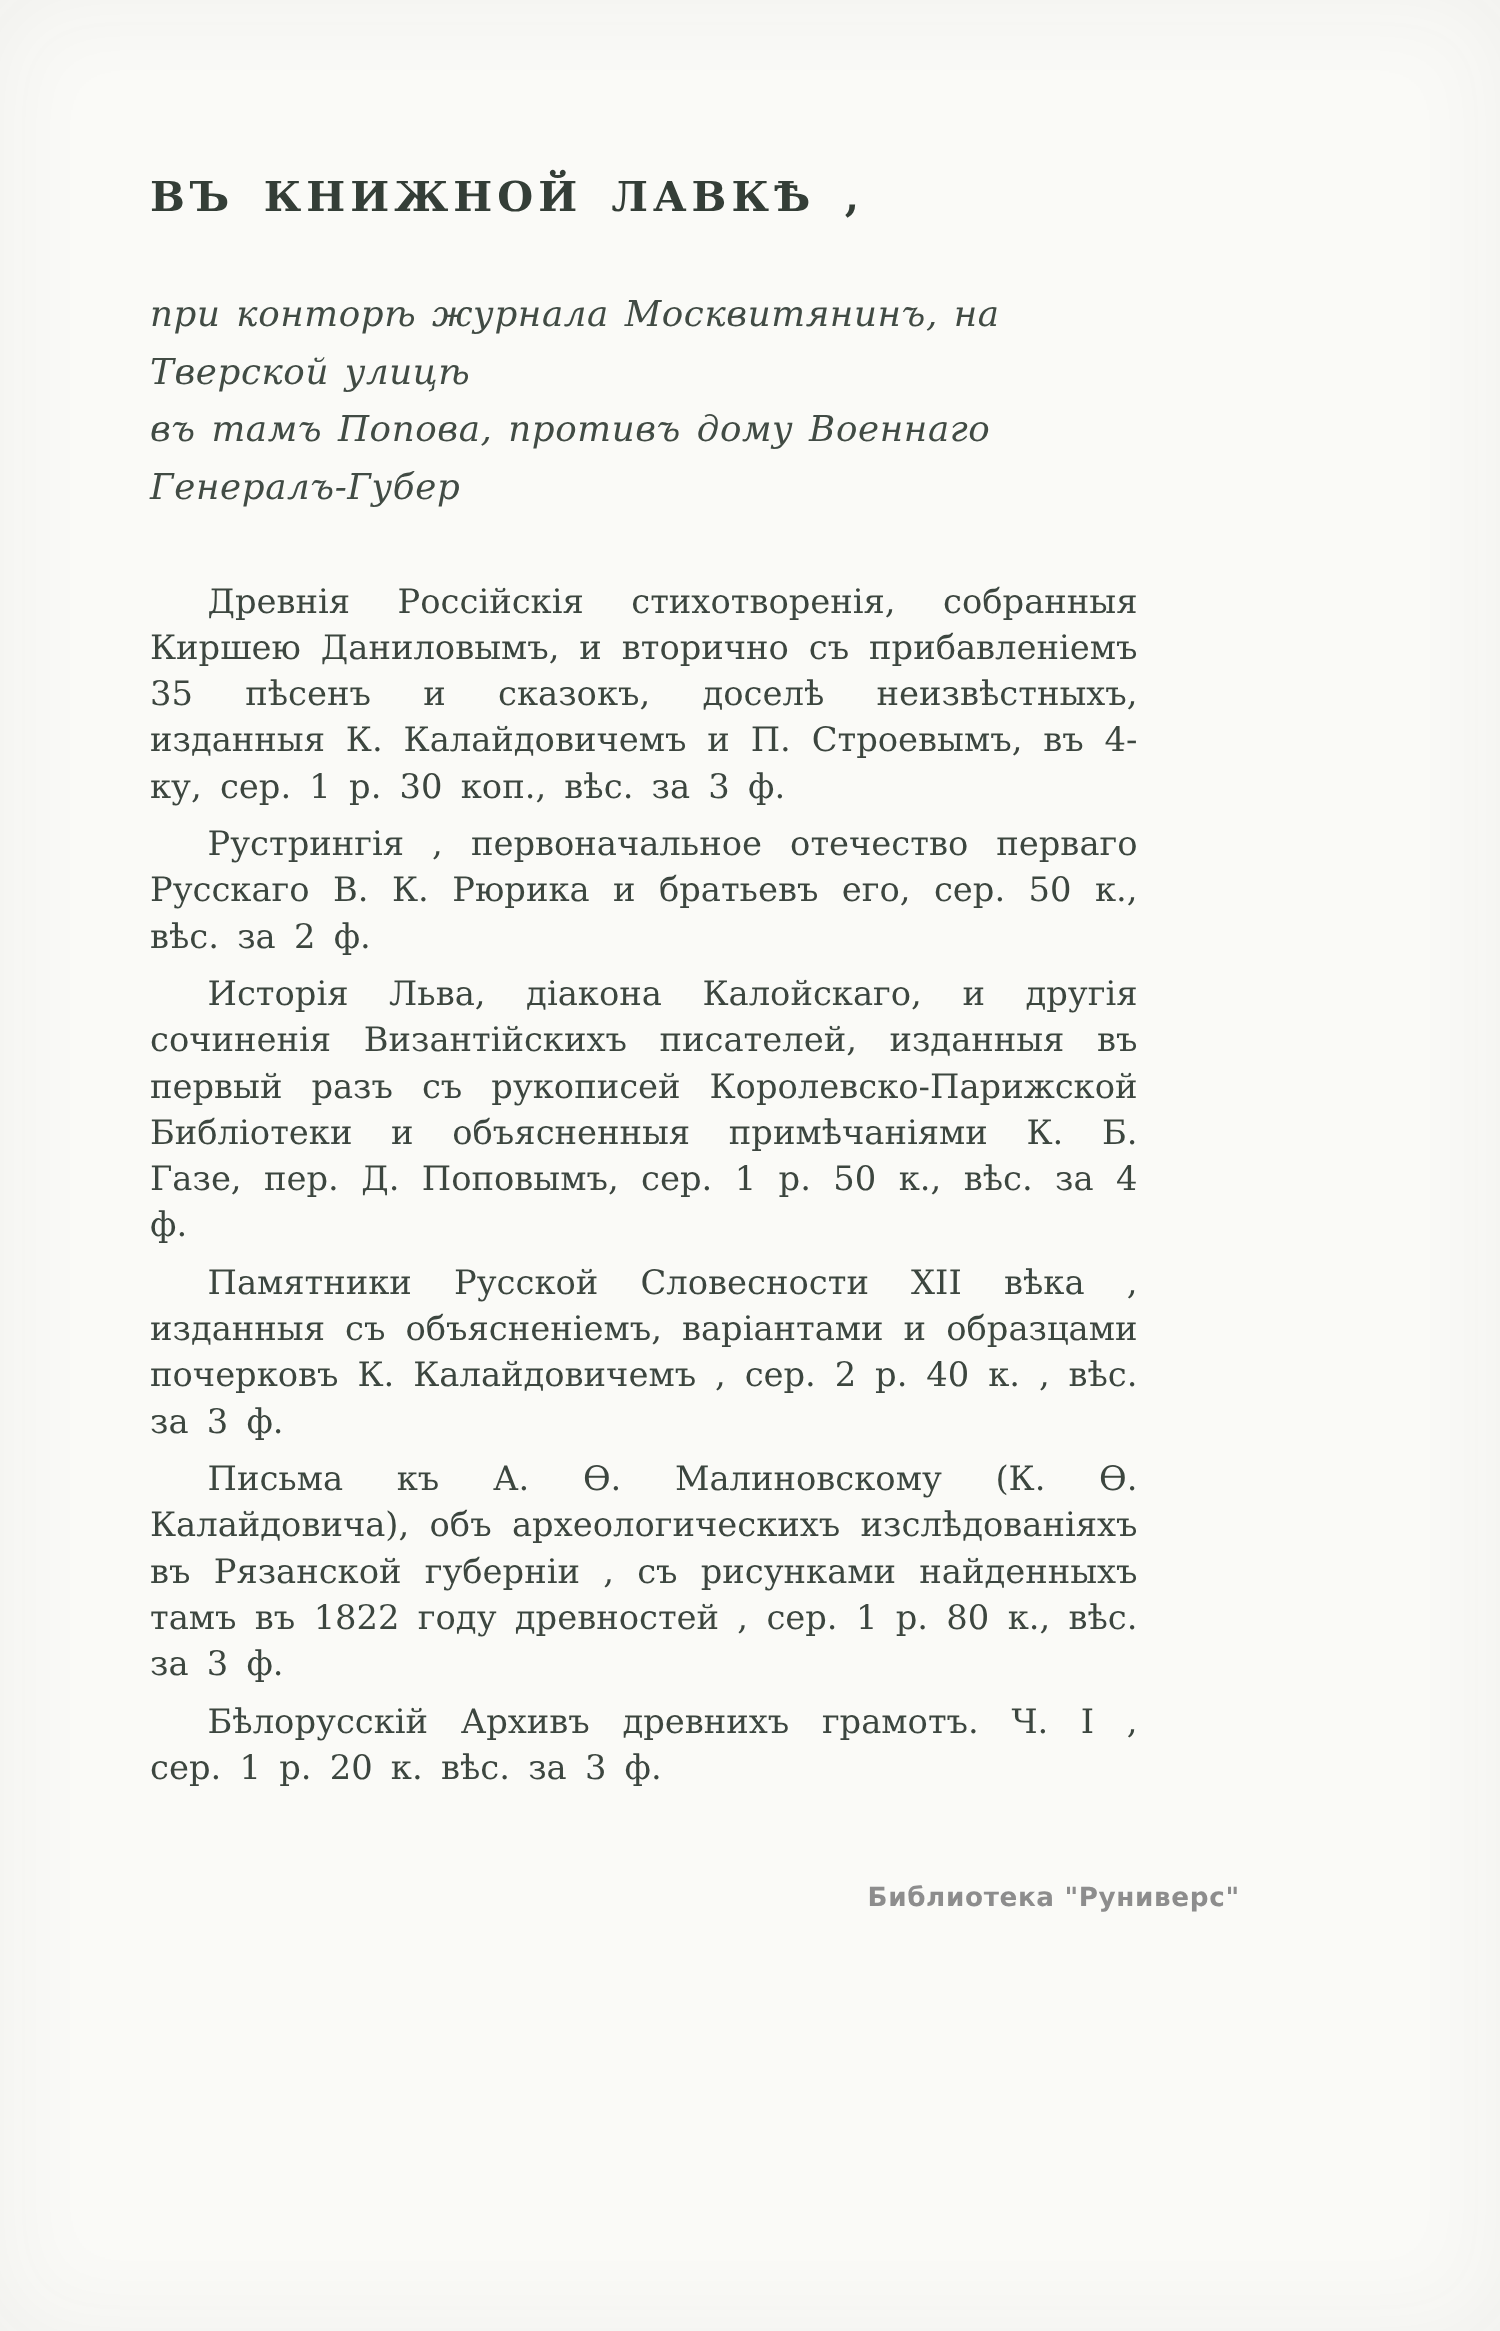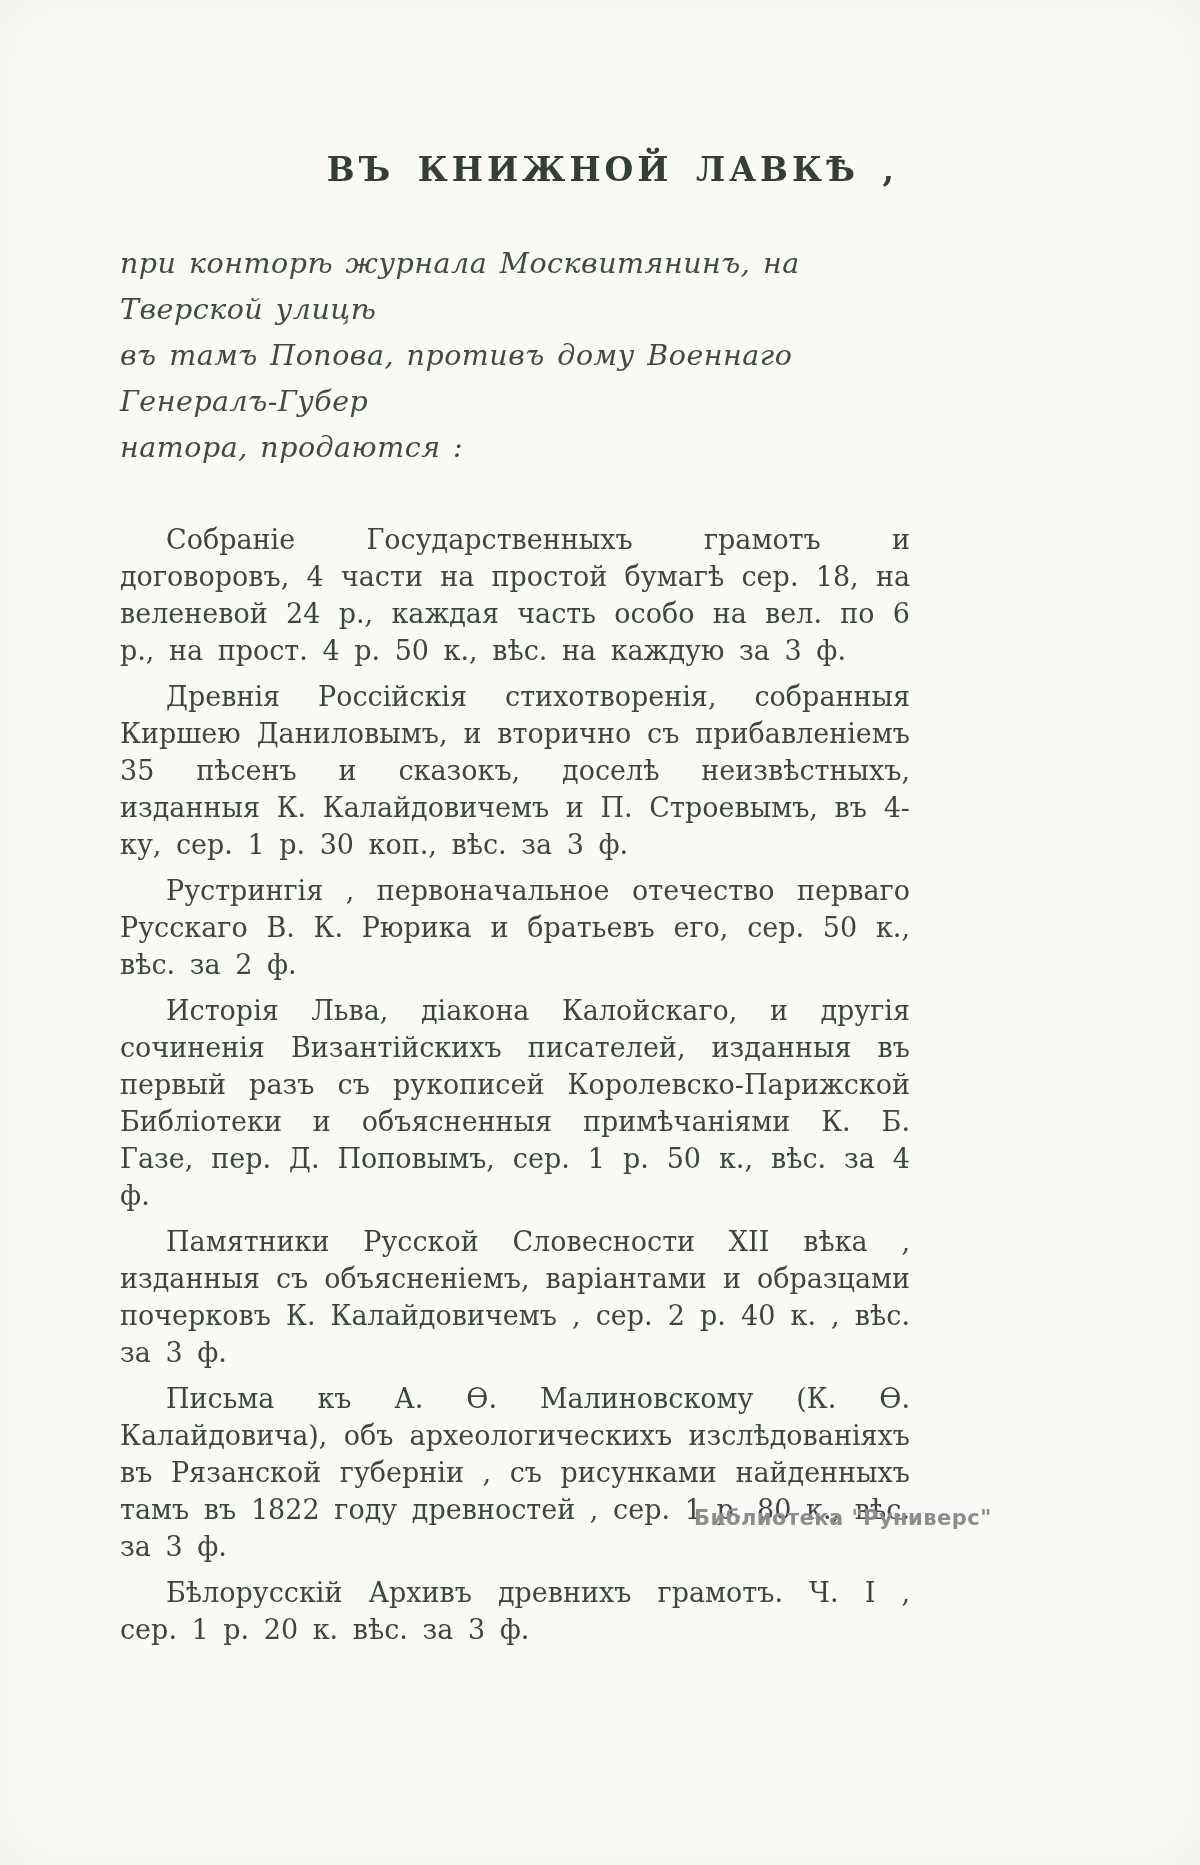--- a/index.html
+++ b/index.html
@@ -16,22 +16,22 @@
     color: #3c463f;
     box-shadow: inset 0 0 80px rgba(60,60,55,0.05);
   }
   .page-inner {
     position: absolute;
     left: 120px;
     top: 138px;
     width: 790px;
   }
   .doc-title {
-    margin: 12px;
-    text-align: right;
+    margin: 0;
+    text-align: left;
     font-size: 33px;
     font-weight: bold;
     letter-spacing: 4px;
     word-spacing: 8px;
     color: #343e37;
   }
   .doc-subtitle {
     margin-top: 52px;
     font-style: italic;
     font-size: 28.5px;
@@ -68,25 +68,23 @@
 </head>
 <body>
 
 <div class="page-inner">
 
   <h1 class="doc-title">ВЪ КНИЖНОЙ ЛАВКѢ ,</h1>
 
   <div class="doc-subtitle">
     <span class="subtitle-line">при конторѣ журнала Москвитянинъ, на Тверской улицѣ</span>
     <span class="subtitle-line">въ тамъ Попова, противъ дому Военнаго Генералъ-Губер</span>
-    <span class="subtitle-line">натора, продаются :</span>
   </div>
 
   <div class="doc-body">
-    <p>Собраніе Государственныхъ грамотъ и договоровъ, 4 части на простой бумагѣ сер. 18, на веленевой 24 р., каждая часть особо на вел. по 6 р., на прост. 4 р. 50 к., вѣс. на каждую за 3 ф.</p>
     <p>Древнія Россійскія стихотворенія, собранныя Киршею Даниловымъ, и вторично съ прибавленіемъ 35 пѣсенъ и сказокъ, доселѣ неизвѣстныхъ, изданныя К. Калайдовичемъ и П. Строевымъ, въ 4-ку, сер. 1 р. 30 коп., вѣс. за 3 ф.</p>
     <p>Рустрингія , первоначальное отечество перваго Русскаго В. К. Рюрика и братьевъ его, сер. 50 к., вѣс. за 2 ф.</p>
     <p>Исторія Льва, діакона Калойскаго, и другія сочиненія Византійскихъ писателей, изданныя въ первый разъ съ рукописей Королевско-Парижской Библіотеки и объясненныя примѣчаніями К. Б. Газе, пер. Д. Поповымъ, сер. 1 р. 50 к., вѣс. за 4 ф.</p>
     <p>Памятники Русской Словесности XII вѣка , изданныя съ объясненіемъ, варіантами и образцами почерковъ К. Калайдовичемъ , сер. 2 р. 40 к. , вѣс. за 3 ф.</p>
     <p>Письма къ А. Ѳ. Малиновскому (К. Ѳ. Калайдовича), объ археологическихъ изслѣдованіяхъ въ Рязанской губерніи , съ рисунками найденныхъ тамъ въ 1822 году древностей , сер. 1 р. 80 к., вѣс. за 3 ф.</p>
     <p>Бѣлорусскій Архивъ древнихъ грамотъ. Ч. I , сер. 1 р. 20 к. вѣс. за 3 ф.</p>
   </div>
 
 </div>
 

